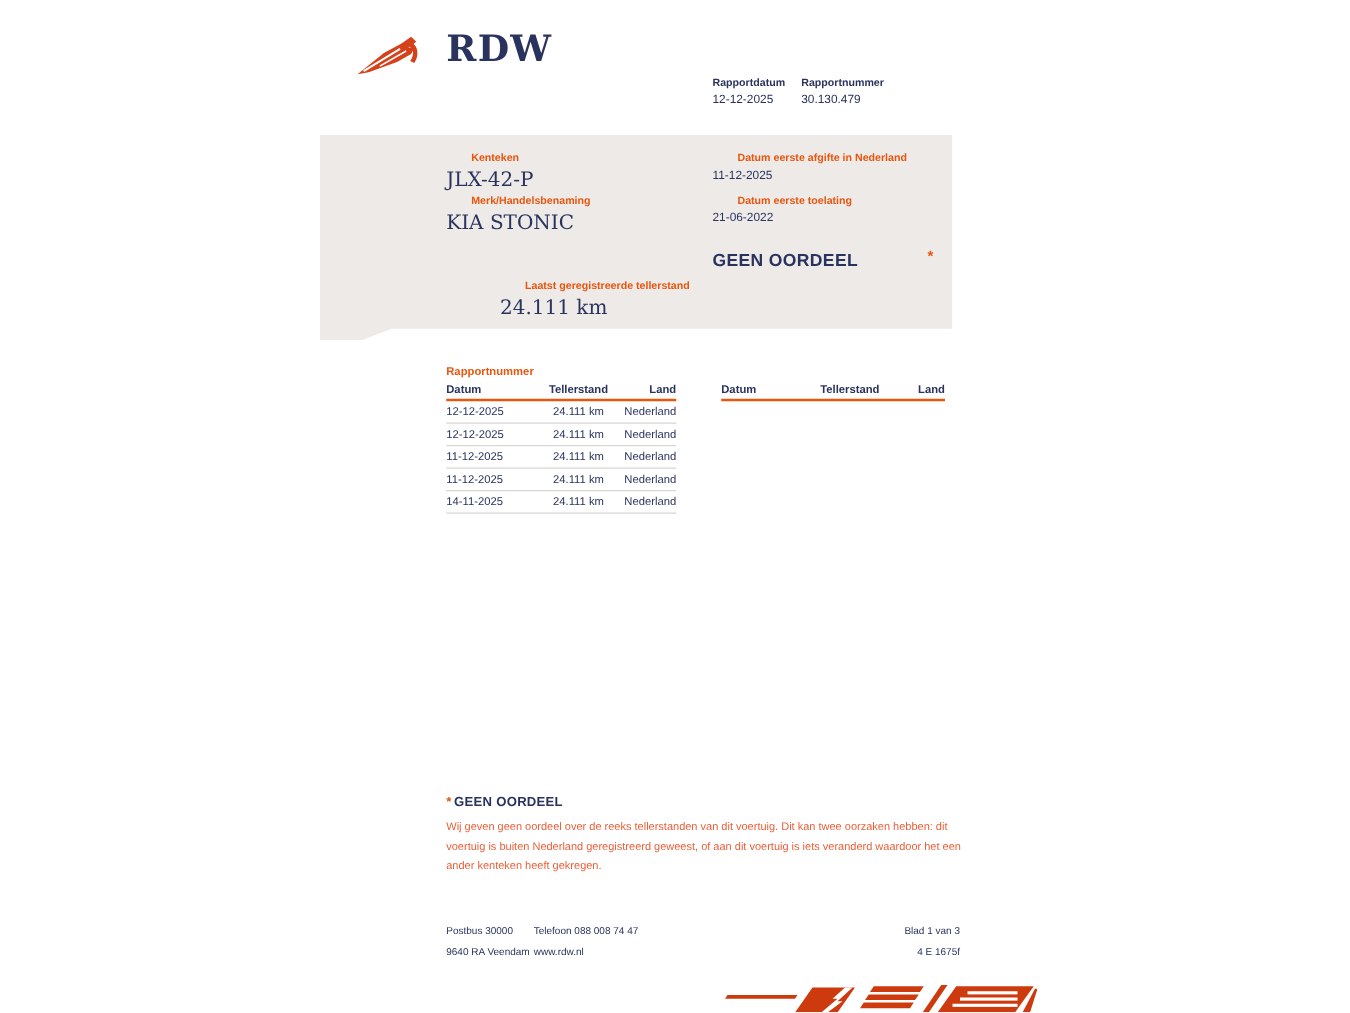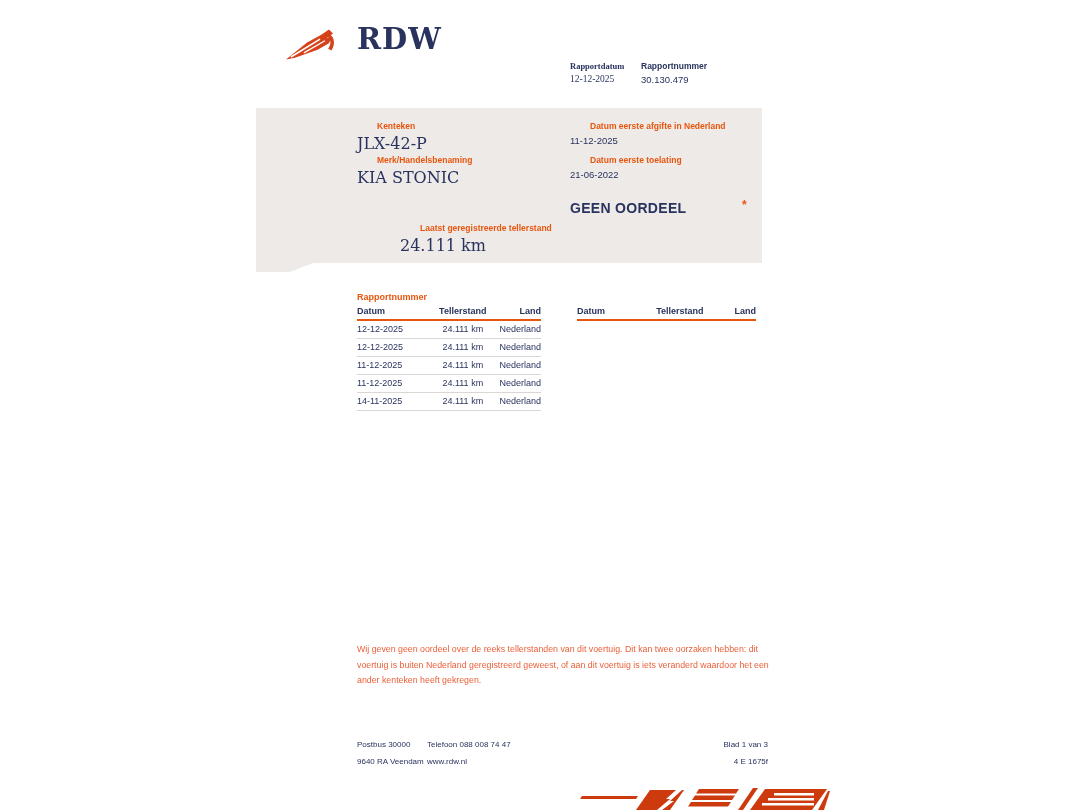--- a/index.html
+++ b/index.html
@@ -72,21 +72,21 @@
     <svg width="70" height="34" viewBox="0 0 78 42">
       <path d="M2 40 L28 19 L45 10 L55 3 L60 8 L52 14 L59 12 L55 20 L41 28 L13 38 Z" fill="#d5411a"></path>
       <path d="M56 9 C62 13 63 22 58 29 L54 27 C58 21 58 15 53 12 Z" fill="#d5411a"></path>
       <path d="M8 37 L44 15" stroke="#ffffff" stroke-width="2" fill="none"></path>
       <path d="M24 32 L50 17" stroke="#ffffff" stroke-width="1.6" fill="none"></path>
     </svg>
   </div>
   <div class="abs logo-text" style="left:357px;top:22px;">RDW</div>
 
 
-  <div class="abs field" style="left:570px;top:61px;font-family:Liberation Serif, serif;">
+  <div class="abs field" style="left:570px;top:61px;">
     <div class="lab">Rapportdatum</div>
     <div class="val">12-12-2025</div>
   </div>
   <div class="abs field" style="left:641px;top:61px;">
     <div class="lab">Rapportnummer</div>
     <div class="val">30.130.479</div>
   </div>
 
   <div class="abs panel">
 
@@ -152,20 +152,23 @@
 
   <div class="abs tbl" style="left:577px;top:306px;width:179px;">
     <div class="tr thead">
       <span class="c1">Datum</span>
       <span class="c2">Tellerstand</span>
       <span class="c3">Land</span>
     </div>
   </div>
 
   <div class="abs" style="left:357px;top:636px;width:418px;">
+    <div class="fn-title">
+      <span class="fn-star">*</span><span>GEEN OORDEEL</span>
+    </div>
     <div class="fn-body">Wij geven geen oordeel over de reeks tellerstanden van dit voertuig. Dit kan twee oorzaken hebben: dit voertuig is buiten Nederland geregistreerd geweest, of aan dit voertuig is iets veranderd waardoor het een ander kenteken heeft gekregen.</div>
   </div>
 
   <div class="abs" style="left:357px;top:740px;width:411px;">
     <div class="footer-row">
       <span class="f1">Postbus 30000</span>
       <span class="f2">Telefoon 088 008 74 47</span>
       <span class="f3">Blad 1 van 3</span>
     </div>
     <div class="footer-row">

